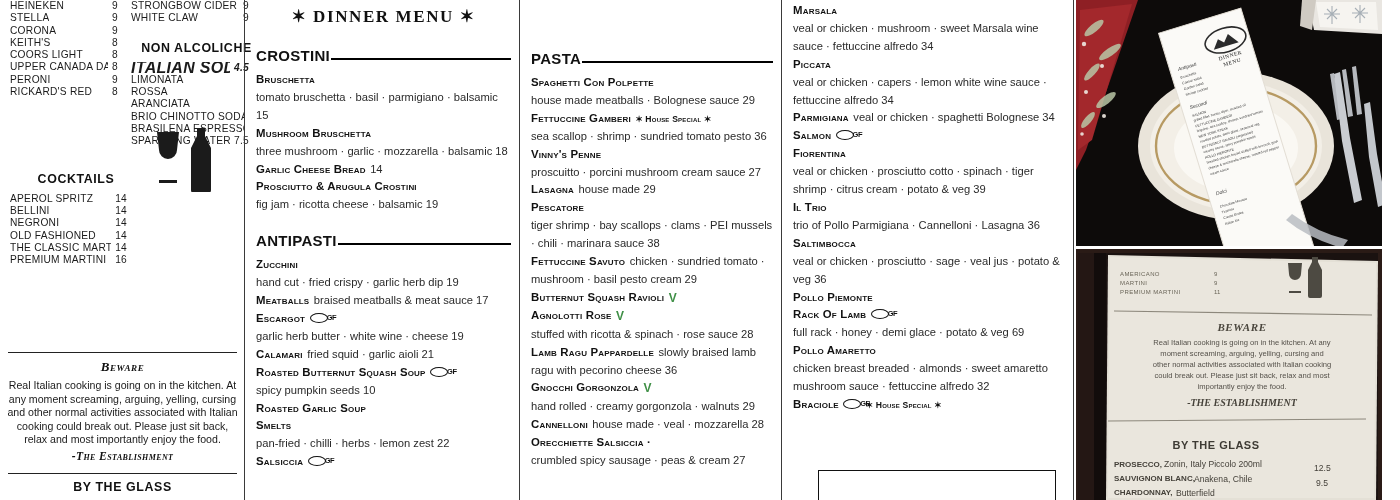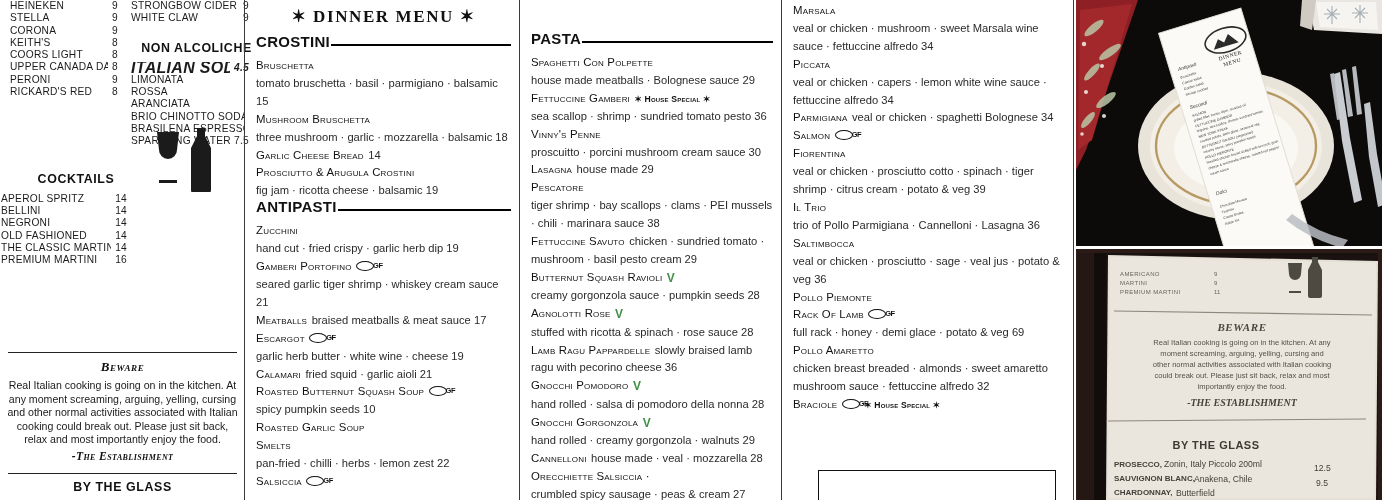--- a/index.html
+++ b/index.html
@@ -8,26 +8,26 @@
     width:1400px; height:500px; overflow:hidden;
     background:#ffffff;
     font-family:"Liberation Sans", sans-serif;
     color:#111;
   }
   .page { position:relative; width:1400px; height:500px; display:flex; }
 
   
   .sec-head {
     font-size:15px; font-weight:700; letter-spacing:.3px;
-    display:flex; align-items:flex-end; gap:0; margin:0 0 5px 0;
+    display:flex; align-items:flex-end; gap:0; margin:20px 0 5px 0;
   }
   .sec-head .rule { flex:1; border-bottom:2.5px solid #000; margin-bottom:4px; margin-left:1px; }
   .item { margin:0; line-height:1.12; }
   .iname {
-    font-size:11.4px; font-weight:400; letter-spacing:.2px;
+    font-size:11.4px; font-weight:700; letter-spacing:.2px;
     font-variant:small-caps; text-transform:capitalize;
   }
   .idesc { font-size:11.2px; font-weight:400; color:#2a2a2a; }
   .gf {
     display:inline-block; font-size:7.5px; font-weight:700;
     border:1.3px solid #111; border-radius:50%;
     width:10px; height:10px; line-height:7.4px; text-align:center;
     vertical-align:2px; letter-spacing:-.5px; padding-left:16px;
   }
   .vg { color:#3f8f46; font-weight:700; font-size:12px; vertical-align:-1px; }
@@ -169,21 +169,21 @@
             </div>
             <div class="drink-line">
               <span class="nm caps">SPARKLING WATER- LG</span>
               <span class="pr">7.5</span>
             </div>
           </div>
       </div>
     </div>
 
     <div class="center-head" style="margin:24px 0 7px 0; padding-left:21px; width:131px; text-align:center;">COCKTAILS</div>
-    <div style="padding-left:1px; width:140px;" id="cocktails">
+    <div style="padding-left:10px; width:140px;" id="cocktails">
         <div class="drink-line">
           <span class="nm caps">APEROL SPRITZ</span>
           <span class="pr">14</span>
         </div>
         <div class="drink-line">
           <span class="nm caps">BELLINI</span>
           <span class="pr">14</span>
         </div>
         <div class="drink-line">
           <span class="nm caps">NEGRONI</span>
@@ -248,21 +248,20 @@
         <div class="item"><span class="iname">Mushroom Bruschetta</span><div><span class="idesc">three mushroom  · garlic ·  mozzarella  · balsamic 18</span></div></div>
         <div class="item"><span class="iname">Garlic Cheese bread</span> <span class="idesc">14</span></div>
         <div class="item"><span class="iname">Prosciutto &amp; Arugula Crostini</span><div><span class="idesc">fig jam  · ricotta cheese  ·  balsamic 19</span></div></div>
       </div>
     <div id="sec-antipasti">
         <div class="sec-head">
           <span>ANTIPASTI</span>
           <span class="rule"></span>
         </div>
         <div class="item"><span class="iname">Zucchini</span><div><span class="idesc">hand cut · fried crispy · garlic herb dip 19</span></div></div>
-        <div class="item"><span class="iname">Gamberi Portofino</span> <span class="gf">GF</span><div><span class="idesc">seared garlic tiger shrimp ·  whiskey cream sauce 21</span></div></div>
         <div class="item"><span class="iname">Meatballs</span> <span class="idesc">braised meatballs &amp; meat sauce 17</span></div>
         <div class="item"><span class="iname">Escargot</span> <span class="gf">GF</span><div><span class="idesc">garlic herb butter · white wine ·  cheese 19</span></div></div>
         <div class="item"><span class="iname">Calamari</span> <span class="idesc">fried squid · garlic aioli 21</span></div>
         <div class="item"><span class="iname">Roasted Butternut squash Soup</span> <span class="gf">GF</span><div><span class="idesc">spicy pumpkin seeds  10</span></div></div>
         <div class="item"><span class="iname">Roasted Garlic Soup</span></div>
         <div class="item"><span class="iname">Smelts</span><div><span class="idesc">pan-fried · chilli · herbs ·  lemon zest 22</span></div></div>
         <div class="item"><span class="iname">Salsiccia</span> <span class="gf">GF</span></div>
       </div>
 
     <div class="vline" style="right:0;"></div>
@@ -270,28 +269,27 @@
 
   <div class="col col3">
     <div style="height:30px;"></div>
     <div id="sec-pasta">
         <div class="sec-head">
           <span>PASTA</span>
           <span class="rule"></span>
         </div>
         <div class="item"><span class="iname">Spaghetti con Polpette</span><div><span class="idesc">house made meatballs · Bolognese sauce 29</span></div></div>
         <div class="item"><span class="iname">Fettuccine Gamberi</span>  <span class="special">✶ House Special ✶</span><div><span class="idesc">sea scallop  ·  shrimp  ·  sundried tomato pesto 36</span></div></div>
-        <div class="item"><span class="iname">Vinny's Penne</span><div><span class="idesc">proscuitto ·  porcini mushroom cream sauce 30</span></div></div>
+        <div class="item"><span class="iname">Vinny's Penne</span><div><span class="idesc">proscuitto ·  porcini mushroom cream sauce 27</span></div></div>
         <div class="item"><span class="iname">Lasagna</span> <span class="idesc">house made 29</span></div>
         <div class="item"><span class="iname">Pescatore</span><div><span class="idesc">tiger shrimp  ·  bay scallops · clams  ·  PEI mussels · chili  ·  marinara sauce 38</span></div></div>
         <div class="item"><span class="iname">Fettuccine Savuto</span> <span class="idesc">chicken ·  sundried tomato · mushroom ·   basil pesto cream 29</span></div>
-        <div class="item"><span class="iname">Butternut Squash ravioli</span> <span class="vg">V</span><div><span class="idesc">creamy gorgonzola sauce ·   pumpkin seeds 28</span></div></div>
+        <div class="item"><span class="iname">Butternut Squash ravioli</span> <span class="vg">V</span></div>
         <div class="item"><span class="iname">Agnolotti Rose</span> <span class="vg">V</span><div><span class="idesc">stuffed with ricotta &amp; spinach ·  rose sauce 28</span></div></div>
         <div class="item"><span class="iname">Lamb Ragu Pappardelle</span> <span class="idesc">slowly braised lamb ragu with pecorino cheese 36</span></div>
-        <div class="item"><span class="iname">Gnocchi Pomodoro</span> <span class="vg">V</span><div><span class="idesc">hand rolled ·  salsa di pomodoro della nonna 28</span></div></div>
         <div class="item"><span class="iname">Gnocchi Gorgonzola</span> <span class="vg">V</span><div><span class="idesc">hand rolled  · creamy gorgonzola · walnuts 29</span></div></div>
         <div class="item"><span class="iname">Cannelloni</span> <span class="idesc">house made  ·  veal ·  mozzarella 28</span></div>
         <div class="item"><span class="iname">Orecchiette Salsiccia ·</span><div><span class="idesc">crumbled spicy sausage ·   peas &amp; cream 27</span></div></div>
       </div>
     <div class="vline" style="right:0;"></div>
   </div>
 
   <div class="col col4">
     <div id="sec-secondi">
         <div class="item"><span class="iname">Marsala</span><div><span class="idesc">veal or chicken · mushroom ·  sweet Marsala wine sauce ·  fettuccine alfredo 34</span></div></div>

